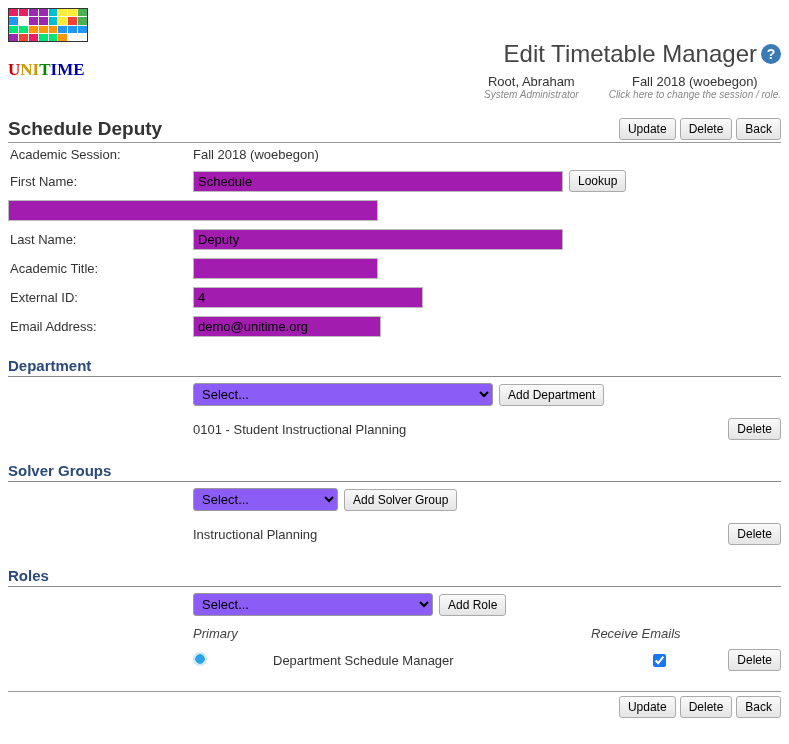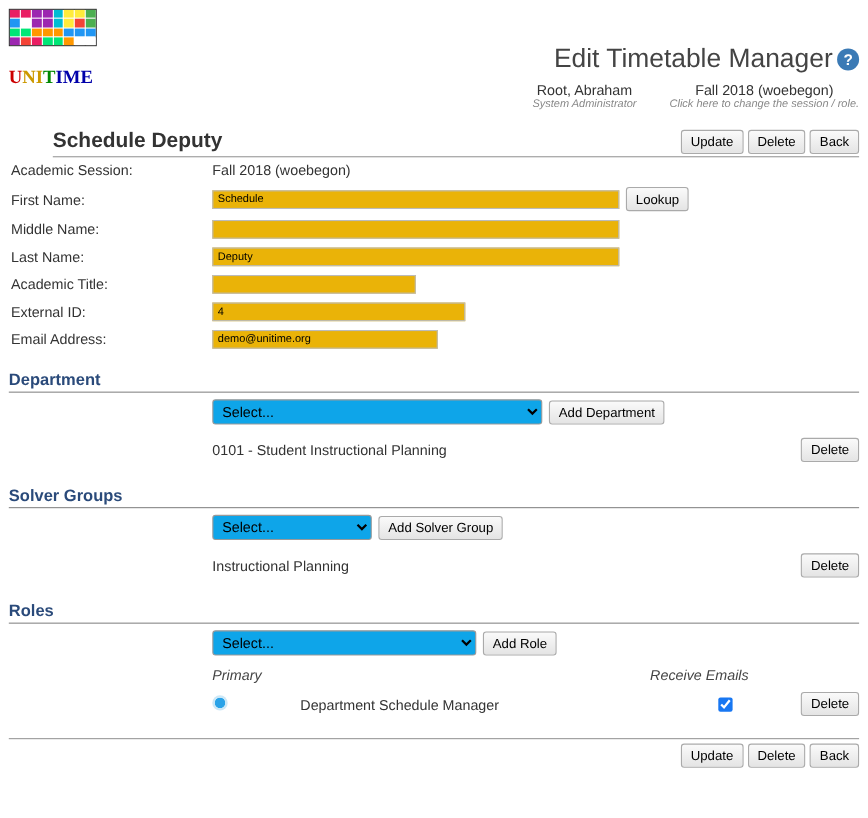--- a/index.html
+++ b/index.html
@@ -32,39 +32,39 @@
     .help-icon {
       display: inline-block; width: 20px; height: 20px; border-radius: 50%;
       background: #3b7ab5; color: #fff; text-align: center; line-height: 20px;
       font-weight: bold; font-size: 14px;
     }
     .user-session-row { display: flex; gap: 30px; margin-top: 6px; justify-content: flex-end; }
     .user-col, .session-col { text-align: center; font-size: 13px; }
     .sub-label { color: #888; font-size: 10px; font-style: italic; }
     .main-title-row {
       display: flex; justify-content: space-between; align-items: flex-end;
-      border-bottom: 1px solid #999; margin-top: 18px; padding-bottom: 2px; margin-left: 40px;
+      border-bottom: 1px solid #999; margin-top: 18px; padding-bottom: 2px;
     }
     .main-title { font-size: 19px; font-weight: bold; color: #333; }
     .btn-group { display: flex; gap: 4px; }
     button {
       font-family: inherit; font-size: 12px;
       padding: 3px 8px; background: linear-gradient(#fafafa, #e4e4e4);
       border: 1px solid #aaa; border-radius: 3px; cursor: pointer;
     }
     .form-row { display: flex; align-items: center; padding: 4px 0; }
     .form-label { width: 185px; color: #333; padding-left: 2px; }
     .form-value { flex: 1; display: flex; align-items: center; gap: 6px; }
     input[type=text] {
-      font-family: inherit; font-size: 10px;
-      padding: 2px 4px; border: 1px solid #bbb; background: #eab308;
+      font-family: inherit; font-size: 13px;
+      padding: 2px 4px; border: 1px solid #bbb; background: #a21caf;
     }
     select {
       font-family: inherit; font-size: 13px;
-      padding: 2px 4px; background: #0ea5e9; border: 1px solid #999;
+      padding: 2px 4px; background: #8b5cf6; border: 1px solid #999;
       border-radius: 3px;
     }
     .section-header {
       color: #2a4a7a; font-size: 15px; font-weight: bold;
       border-bottom: 1px solid #888; margin-top: 16px; padding-bottom: 2px;
     }
     .section-control { padding: 6px 0 6px 185px; display: flex; gap: 6px; align-items: center; }
     .list-row { display: flex; align-items: center; padding: 6px 0 6px 185px; gap: 47px; }
     .list-row .content { flex: 1; }
     .roles-header { display: flex; padding: 4px 0 4px 185px; font-style: italic; color: #444; }
@@ -152,21 +152,20 @@
   <div class="form-value">Fall 2018 (woebegon)</div>
 </div>
 <div class="form-row">
   <div class="form-label">First Name:</div>
   <div class="form-value">
     <input type="text" style="width: 370px;" value="Schedule">
     <button>Lookup</button>
   </div>
 </div>
 <div class="form-row">
-  <div class="form-label">Middle Name:</div>
   <div class="form-value">
     <input type="text" style="width: 370px;" value="">
   </div>
 </div>
 <div class="form-row">
   <div class="form-label">Last Name:</div>
   <div class="form-value">
     <input type="text" style="width: 370px;" value="Deputy">
   </div>
 </div>
@@ -178,21 +177,21 @@
 </div>
 <div class="form-row">
   <div class="form-label">External ID:</div>
   <div class="form-value">
     <input type="text" style="width: 230px;" value="4">
   </div>
 </div>
 <div class="form-row">
   <div class="form-label">Email Address:</div>
   <div class="form-value">
-    <input type="text" style="width: 205px;" value="demo@unitime.org">
+    <input type="text" style="width: 188px;" value="demo@unitime.org">
   </div>
 </div>
 
 <div class="section-header">Department</div>
 <div class="section-control">
   <select style="width:300px">
     <option>Select...</option>
   </select>
   <button>Add Department</button>
 </div>

